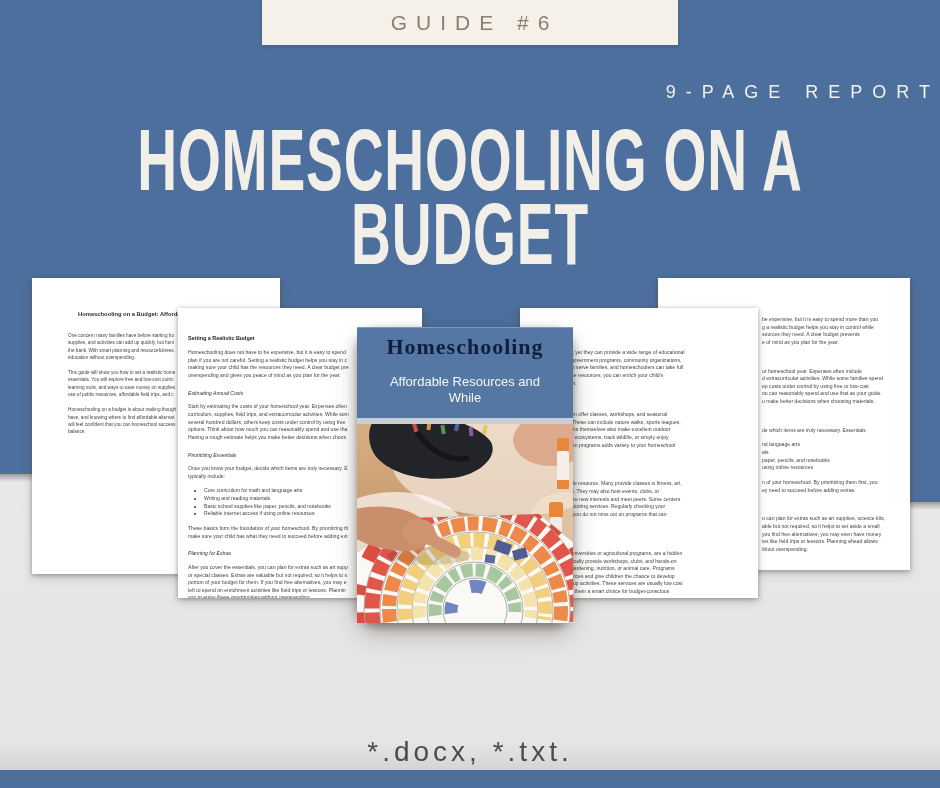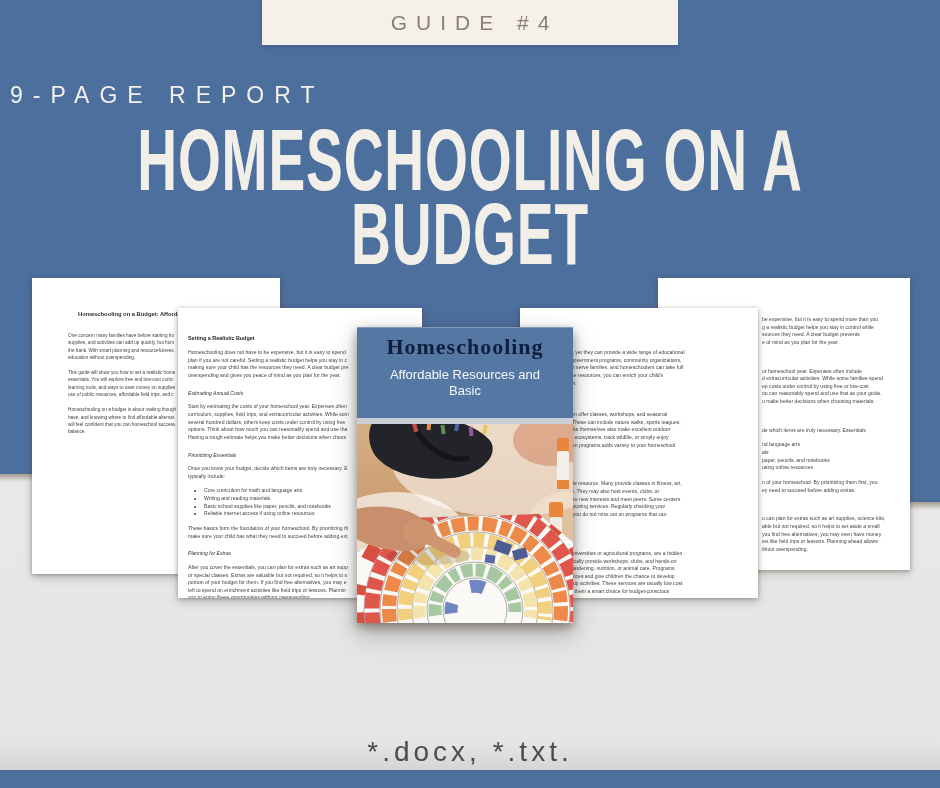--- a/index.html
+++ b/index.html
@@ -23,22 +23,22 @@
   #guide-box{
     position:absolute;left:262px;top:0;width:416px;height:45px;z-index:4;
     background:#f5f1e8;box-shadow:0 2px 4px rgba(40,50,70,.22);
     display:flex;align-items:center;justify-content:center;
   }
   #guide-box span{
     font-size:21px;letter-spacing:9px;color:#8c7e70;padding-left:9px;
   }
   
   #report-label{
-    position:absolute;left:0;right:0;top:82px;z-index:4;text-align:left;
-    color:#f3f1ec;font-size:23px;letter-spacing:10px;font-weight:normal;padding-left:10px;
+    position:absolute;left:0;right:0;top:82px;z-index:4;text-align:right;
+    color:#f3f1ec;font-size:18px;letter-spacing:10px;font-weight:normal;padding-left:10px;
   }
   #main-title{
     position:absolute;left:0;right:0;top:124px;margin:0;z-index:4;text-align:center;
     color:#f2efe9;font-weight:bold;font-size:69px;line-height:0.86;letter-spacing:1px;
     transform:scale(0.8,1.25);transform-origin:50% 0;
   }
   
   .pg{
     position:absolute;background:#ffffff;overflow:hidden;
     box-shadow:0 1px 4px rgba(80,70,55,.45),0 4px 9px rgba(80,70,55,.22);
@@ -62,31 +62,31 @@
   .pg-i .pg-line{font-style:italic;font-size:5.1px;color:#303030;}
   .pg-i{margin:10px 0 6px 0;}
   .pg-p{margin:0 0 7px 0;}
   .pg-ul{margin:1px 0 7px 16px;padding:0;}
   .pg-ul li{font-size:5.1px;line-height:1.5;white-space:nowrap;}
   .fs-a .pg-p{margin-bottom:8px;}
   .pg-gap{height:14px;}
   
   #cover{
     position:absolute;left:357px;top:327px;width:216px;height:296px;z-index:5;
-    background:#fff;box-shadow:0 4px 10px rgba(60,50,40,.5),0 12px 24px rgba(60,50,40,.28);
+    background:#fff;box-shadow:0 4px 10px rgba(60,50,40,.5),0 12px 24px rgba(60,50,40,.28);border-radius:20px;
   }
   #cover-band{
     width:216px;height:91px;background:#5577a3;box-sizing:border-box;
     padding-top:9px;text-align:center;border-top:1px solid rgba(255,255,255,.25);
   }
   #cover-title{
     font-family:"Liberation Serif",serif;font-weight:bold;font-size:22px;
     line-height:0.95;letter-spacing:1px;color:#0f1e3d;
   }
-  #cover-sub{margin-top:9px;font-size:13px;line-height:1.25;color:#f5f7fa;}
+  #cover-sub{margin-top:16px;font-size:13px;line-height:1.25;color:#f5f7fa;}
   #cover-strip{width:216px;height:6px;background:#cacdd2;}
   #cover-photo{position:relative;width:216px;height:199px;overflow:hidden;}
   #cover-photo svg{display:block;width:216px;height:199px;}
   
   #shade{position:absolute;left:0;right:0;top:744px;height:26px;z-index:1;
     background:linear-gradient(rgba(130,115,95,0),rgba(130,115,95,.14));}
   #formats{
     position:absolute;left:0;right:0;top:688px;z-index:2;text-align:center;
     color:#4c4c4c;font-size:28px;letter-spacing:4px;margin-top:48px;
   }
@@ -97,21 +97,21 @@
 
 <div id="canvas">
 
   <div class="blue" id="band"></div>
   <div class="blue" id="step"></div>
   <div class="blue" id="col-center"></div>
   <div class="blue" id="col-left"></div>
   <div class="blue" id="col-right"></div>
 
   <div id="guide-box">
-    <span>GUIDE #4</span>
+    <span>GUIDE #6</span>
   </div>
 
   <div id="report-label">9-PAGE REPORT</div>
   <h1 id="main-title"><span>HOMESCHOOLING ON A</span><br><span>BUDGET</span></h1>
 
   <section class="pg" id="page1">
     <div class="ptext fs-a">
         <div class="pg-title">
           <div class="pg-line">Homeschooling on a Budget: Afforda</div>
         </div>
@@ -269,21 +269,21 @@
           <div class="pg-line">of many extension services and give children the chance to develop</div>
           <div class="pg-line">hile participating in group activities. These services are usually low cost</div>
           <div class="pg-line">ompletely free, making them a smart choice for budget-conscious</div>
         </div>
       </div>
   </section>
 
   <section id="cover">
     <div id="cover-band">
       <div id="cover-title"><span>Homeschooling</span><br></div>
-      <div id="cover-sub"><span>Affordable Resources and</span><br><span>Basic</span></div>
+      <div id="cover-sub"><span>Affordable Resources and</span><br><span>While</span></div>
     </div>
     <div id="cover-strip"></div>
     <div id="cover-photo">
       <svg viewBox="0 0 216 199" preserveAspectRatio="none">
         <defs>
           <linearGradient id="wood" x1="0" y1="0" x2="0" y2="1">
             <stop offset="0" stop-color="#d7ae83"></stop>
               <stop offset="1" stop-color="#b9875a"></stop>
           </linearGradient>
           <clipPath id="paperclip">

